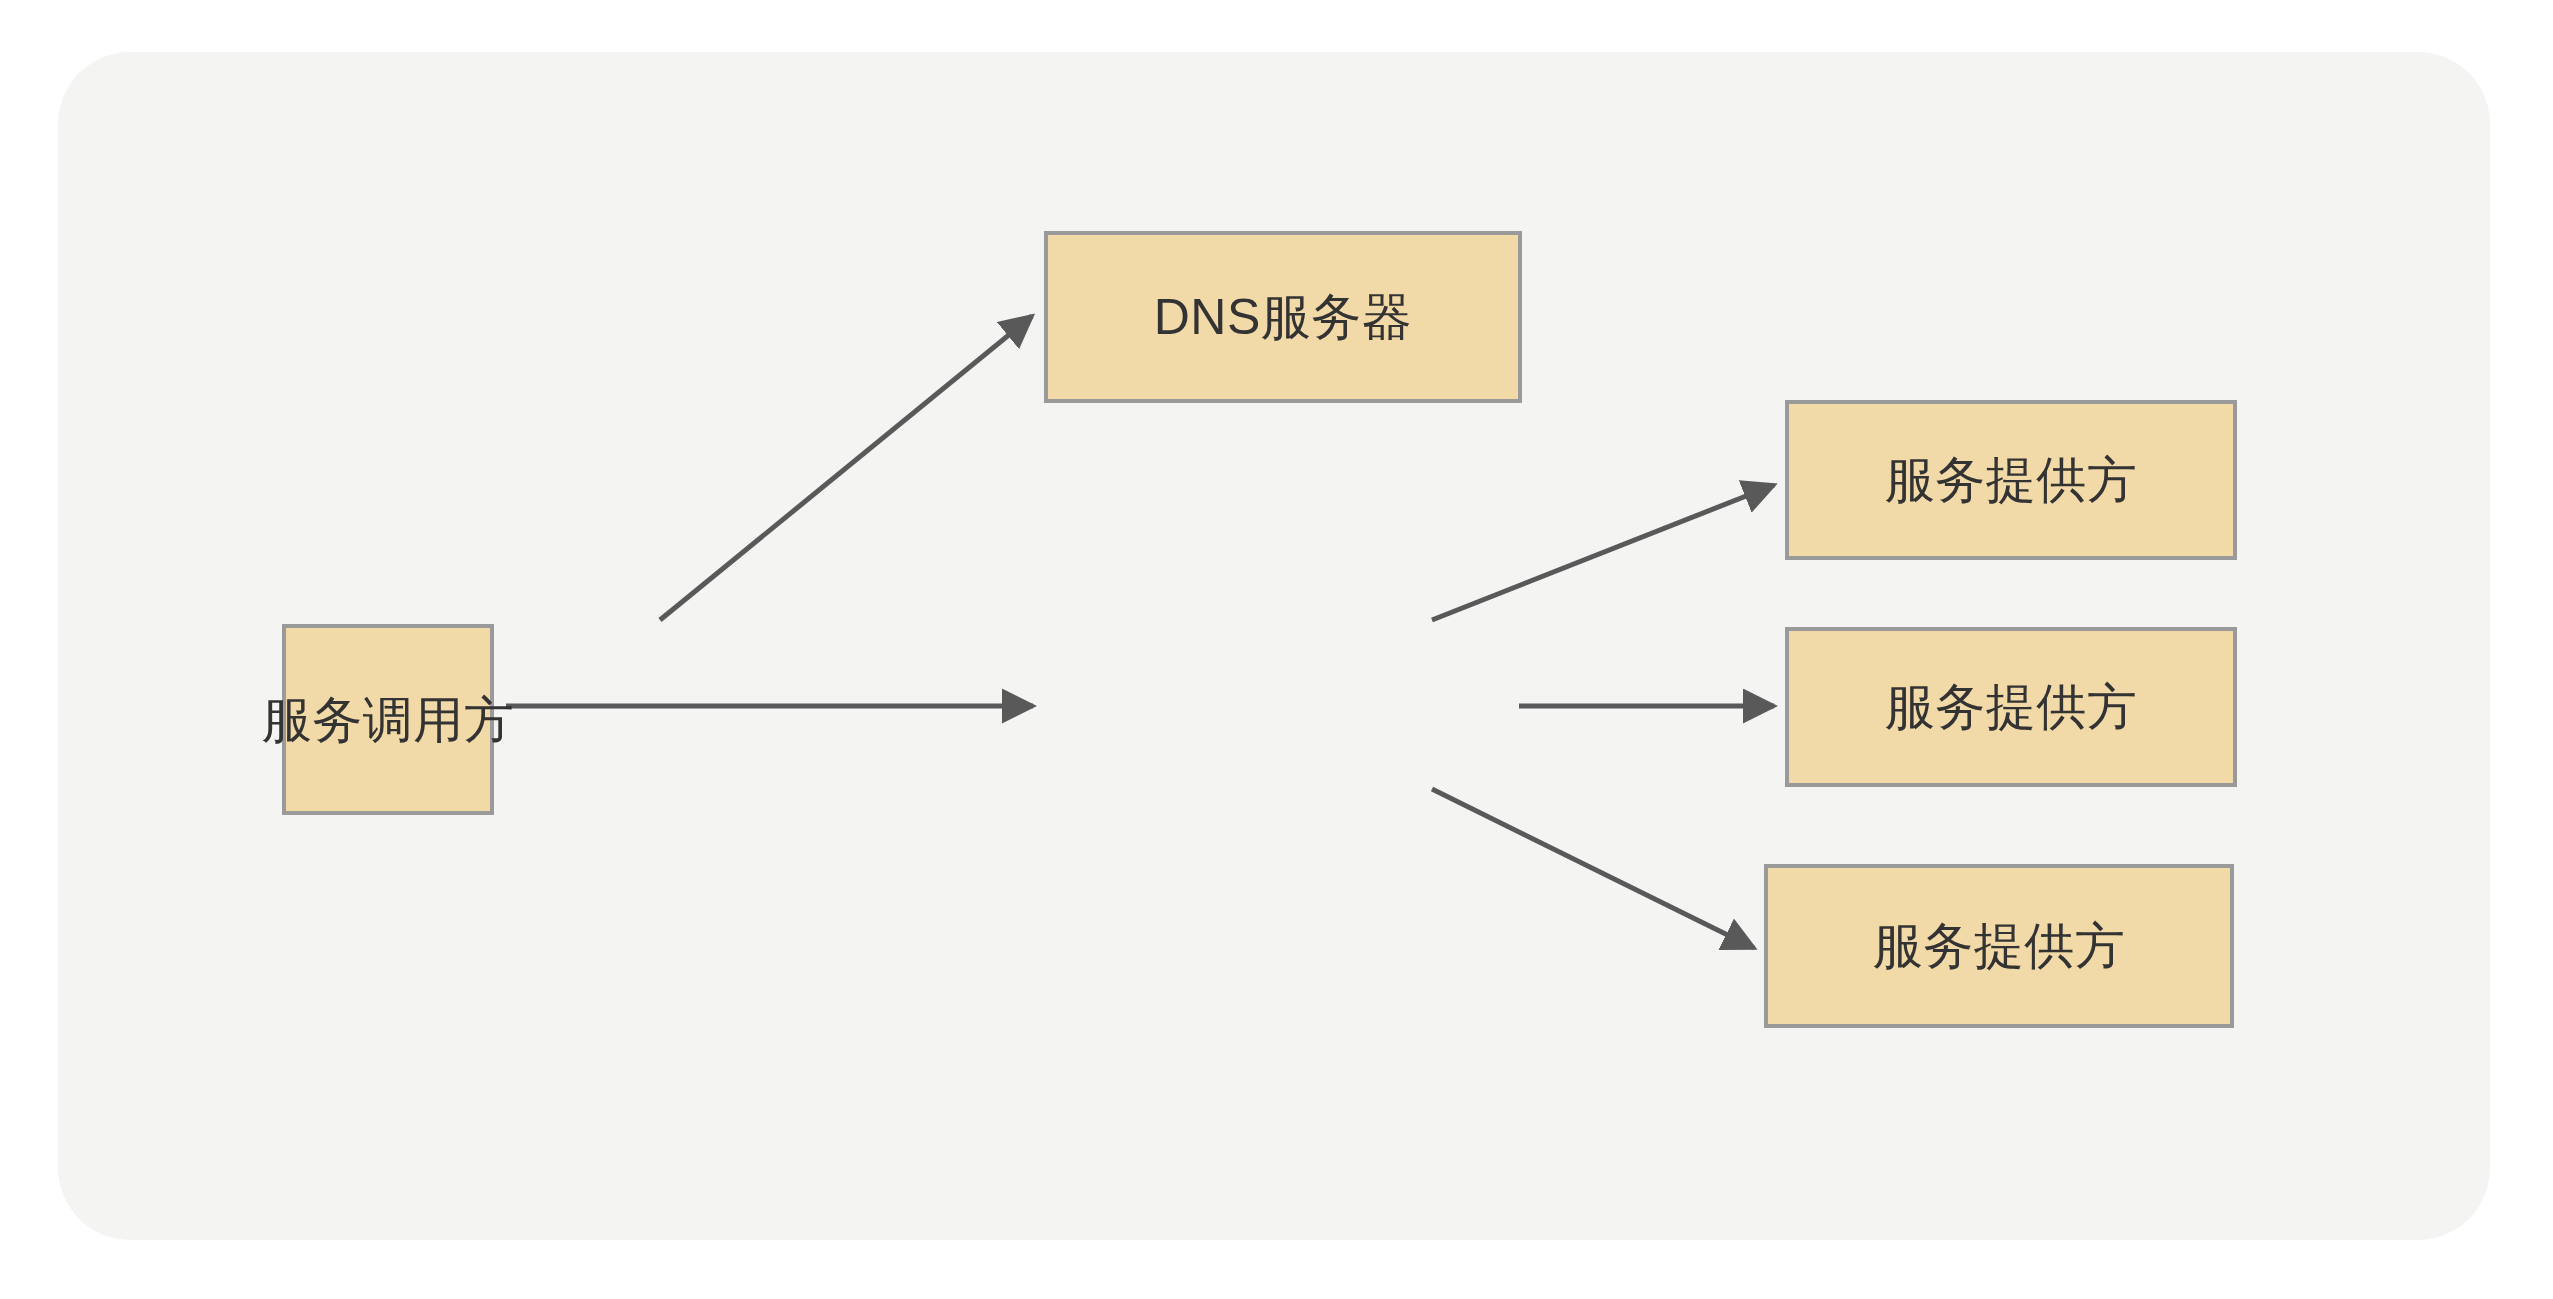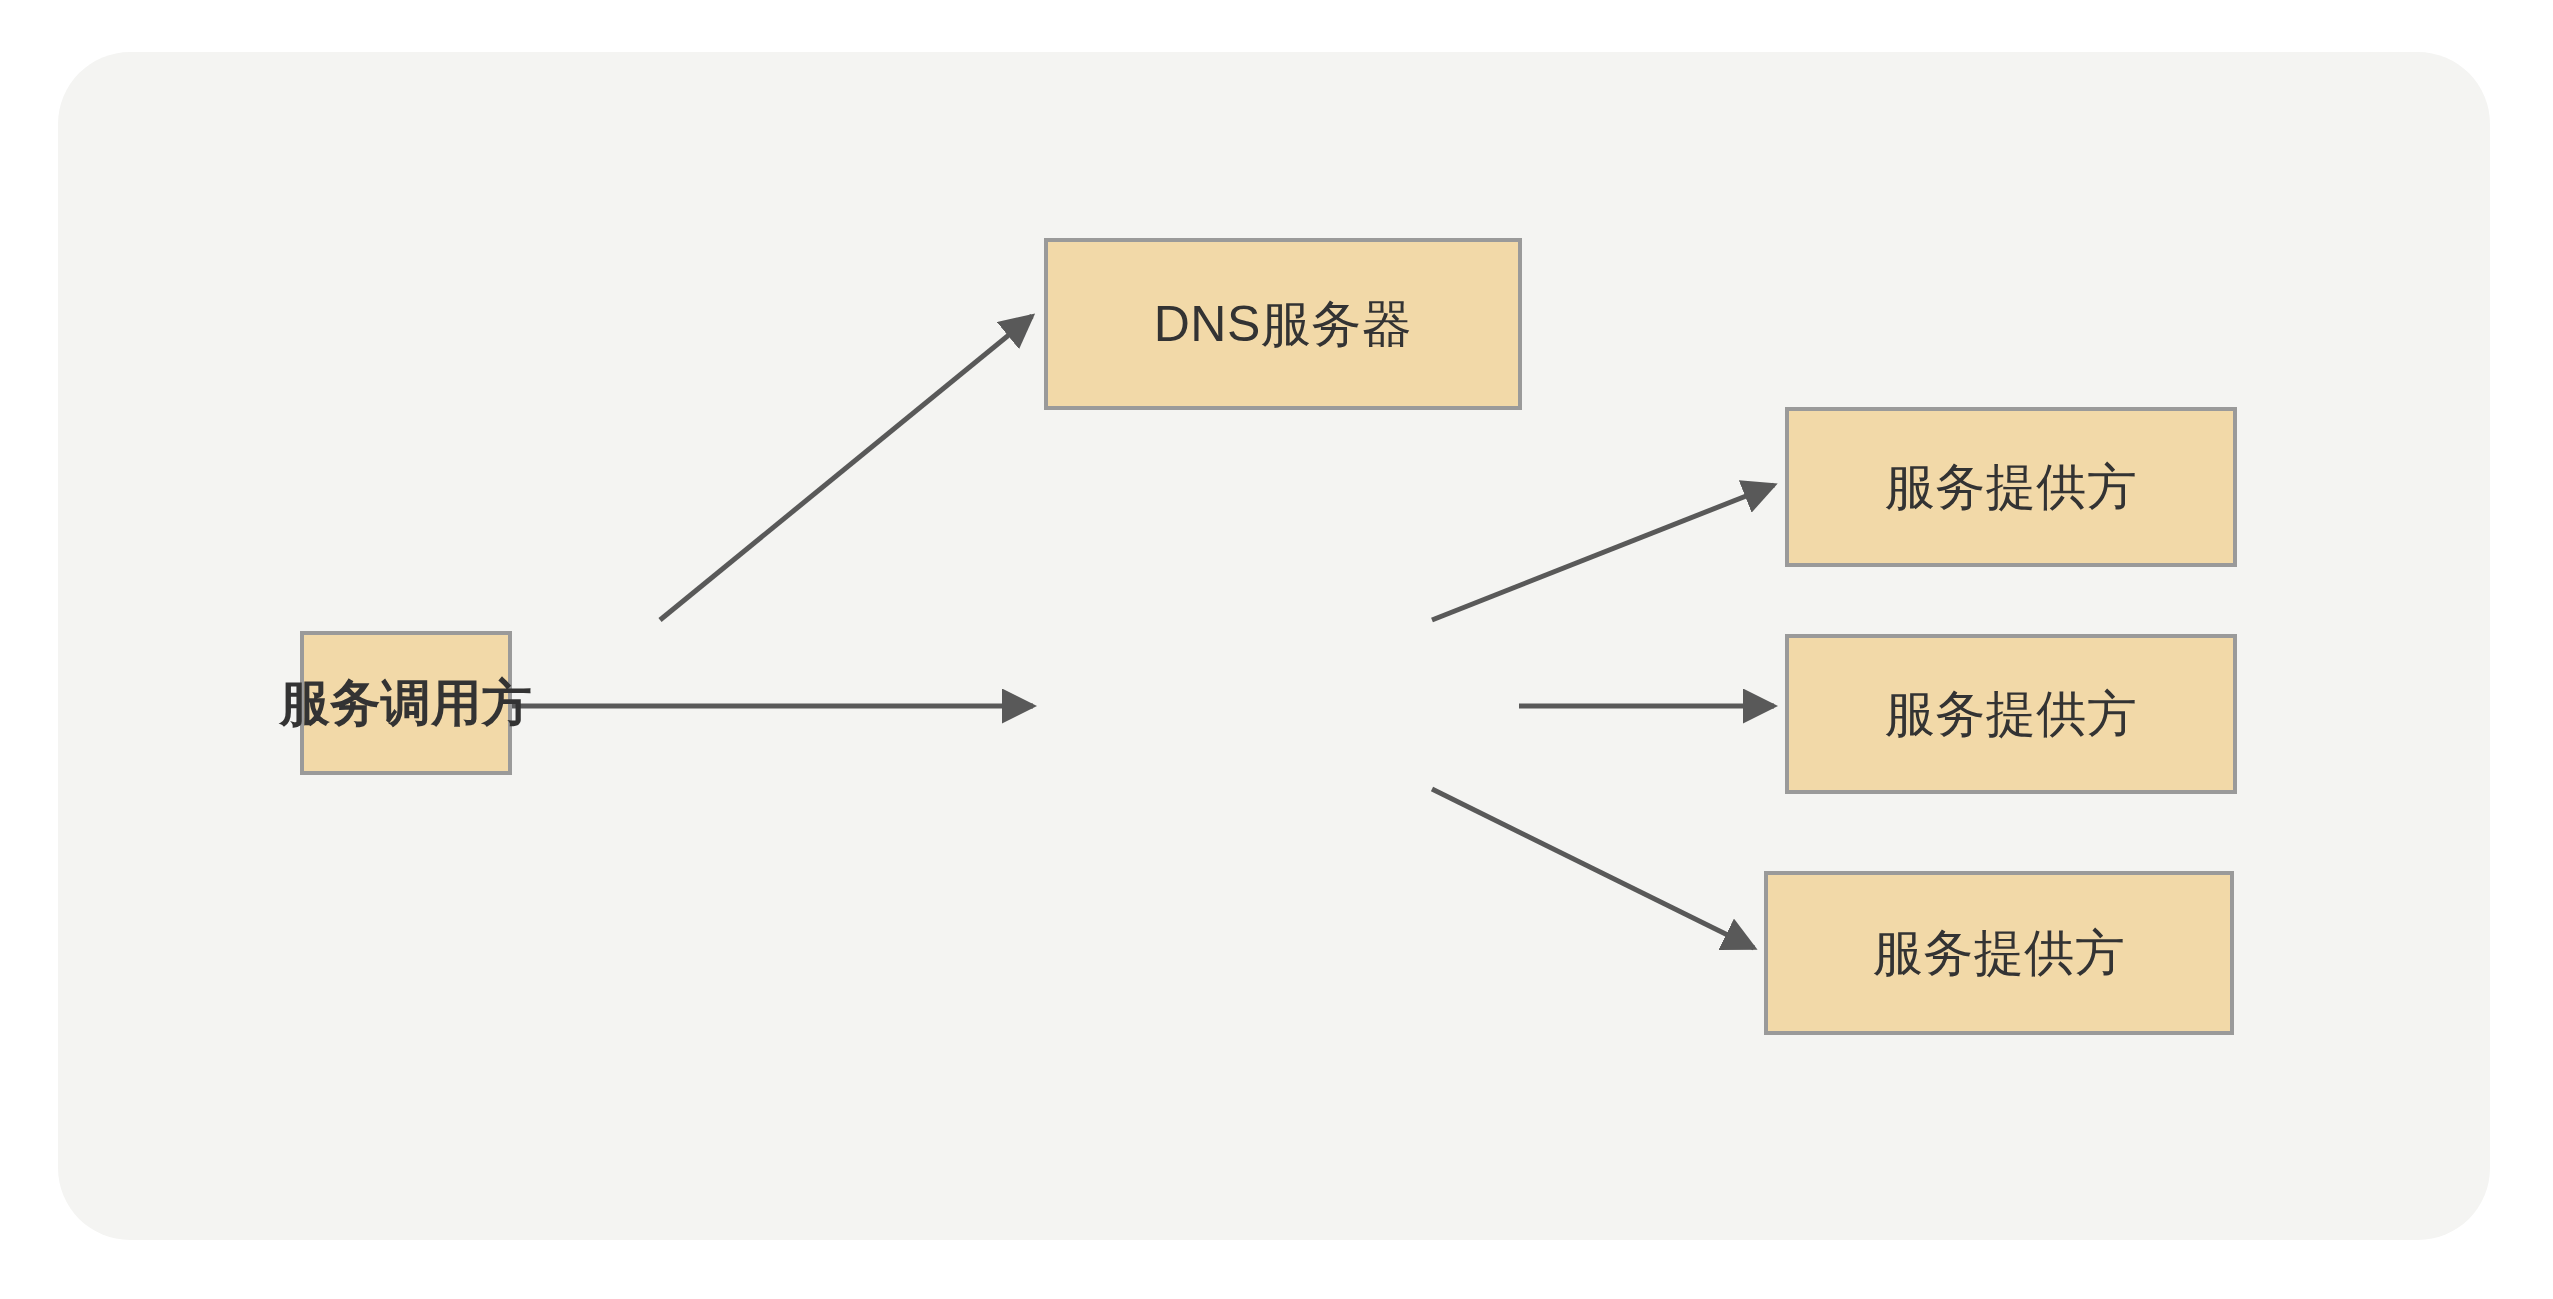--- a/index.html
+++ b/index.html
@@ -45,34 +45,33 @@
   }
 
   .node {
     position: absolute;
     box-sizing: border-box;
     background: #f2d9a8;
     border: 4px solid #9a9a9a;
     display: flex;
     align-items: center;
     justify-content: center;
-    margin-top: 7px;
   }
 
   .node-label {
     color: #333333;
     font-size: 50px;
     line-height: 1;
     letter-spacing: 0.5px;
     white-space: nowrap;
     font-family: "Liberation Sans", "DejaVu Sans", sans-serif;
   }
 
   
-  #node-caller      { left: 300px;  top: 624px; width: 212px; height: 144px; font-weight: bold; }
+  #node-caller      { left: 282px;  top: 624px; width: 212px; height: 191px; }
   #node-dns         { left: 1044px; top: 231px; width: 478px; height: 172px; }
   #node-vip         { left: 1044px; top: 622px; width: 473px; height: 166px; }
   #node-provider-1  { left: 1785px; top: 400px; width: 452px; height: 160px; }
   #node-provider-2  { left: 1785px; top: 627px; width: 452px; height: 160px; }
   #node-provider-3  { left: 1764px; top: 864px; width: 470px; height: 164px; }
 </style>
 </head>
 <body>
 
 <div id="diagram-root">

